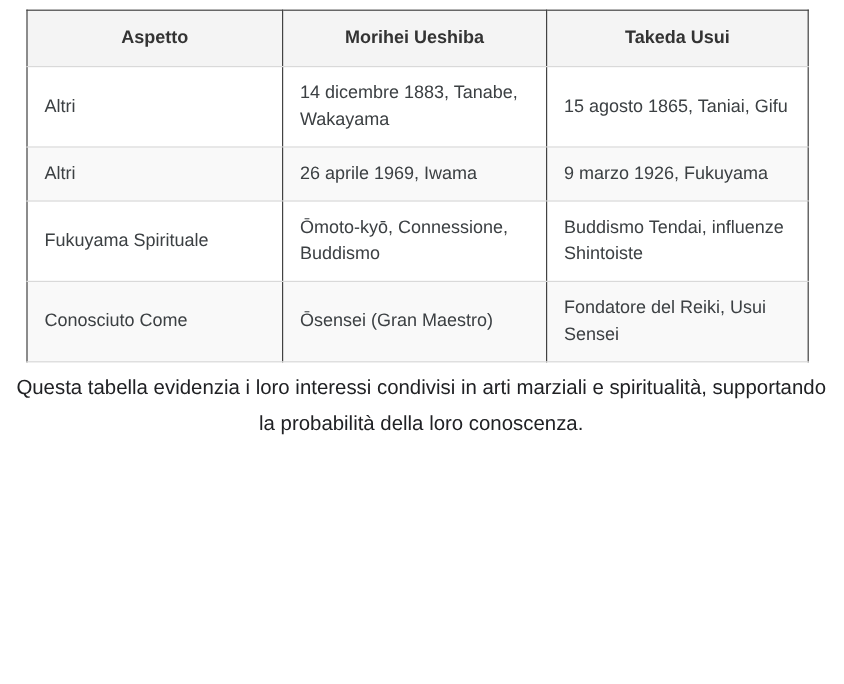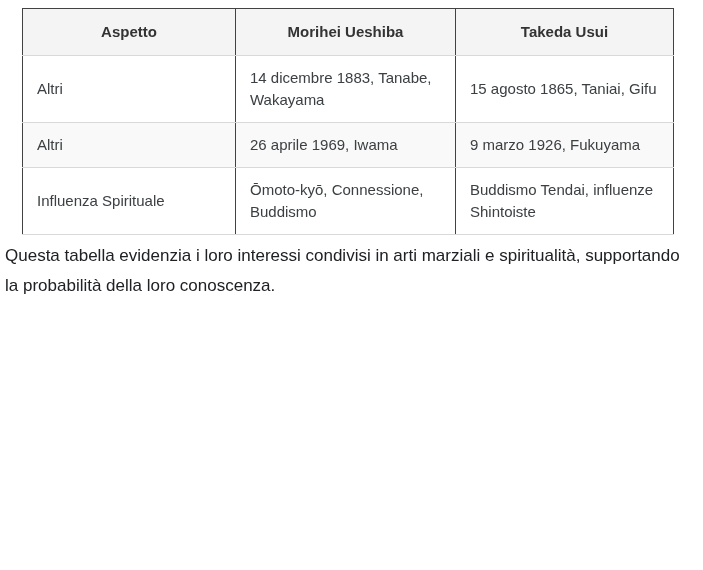--- a/index.html
+++ b/index.html
@@ -40,20 +40,21 @@
   }
   td { padding: 11px 14px; text-align: left; }
   tbody tr { background: #ffffff; }
   tbody tr:nth-child(even) { background: #f9f9f9; }
   .caption {
     margin: 6px 0 0 5px;
     width: 692px;
     font-size: 17px;
     line-height: 30px;
     color: #202124;
+    text-align: center;
   }
 </style>
 </head>
 <body>
 
 <div class="page">
 
   <table class="comparison">
     <colgroup>
       <col class="c1">
@@ -72,22 +73,27 @@
         <td>Altri</td>
         <td>14 dicembre 1883, Tanabe, Wakayama</td>
         <td>15 agosto 1865, Taniai, Gifu</td>
       </tr>
       <tr>
         <td>Altri</td>
         <td>26 aprile 1969, Iwama</td>
         <td>9 marzo 1926, Fukuyama</td>
       </tr>
       <tr>
-        <td>Influenza Spirituale</td>
+        <td>Fukuyama Spirituale</td>
         <td>Ōmoto-kyō, Connessione, Buddismo</td>
         <td>Buddismo Tendai, influenze Shintoiste</td>
+      </tr>
+      <tr>
+        <td>Conosciuto Come</td>
+        <td>Ōsensei (Gran Maestro)</td>
+        <td>Fondatore del Reiki, Usui Sensei</td>
       </tr>
     </tbody>
   </table>
 
   <p class="caption">Questa tabella evidenzia i loro interessi condivisi in arti marziali e spiritualità, supportando la probabilità della loro conoscenza.</p>
 
 </div>
 
 </body></html>

